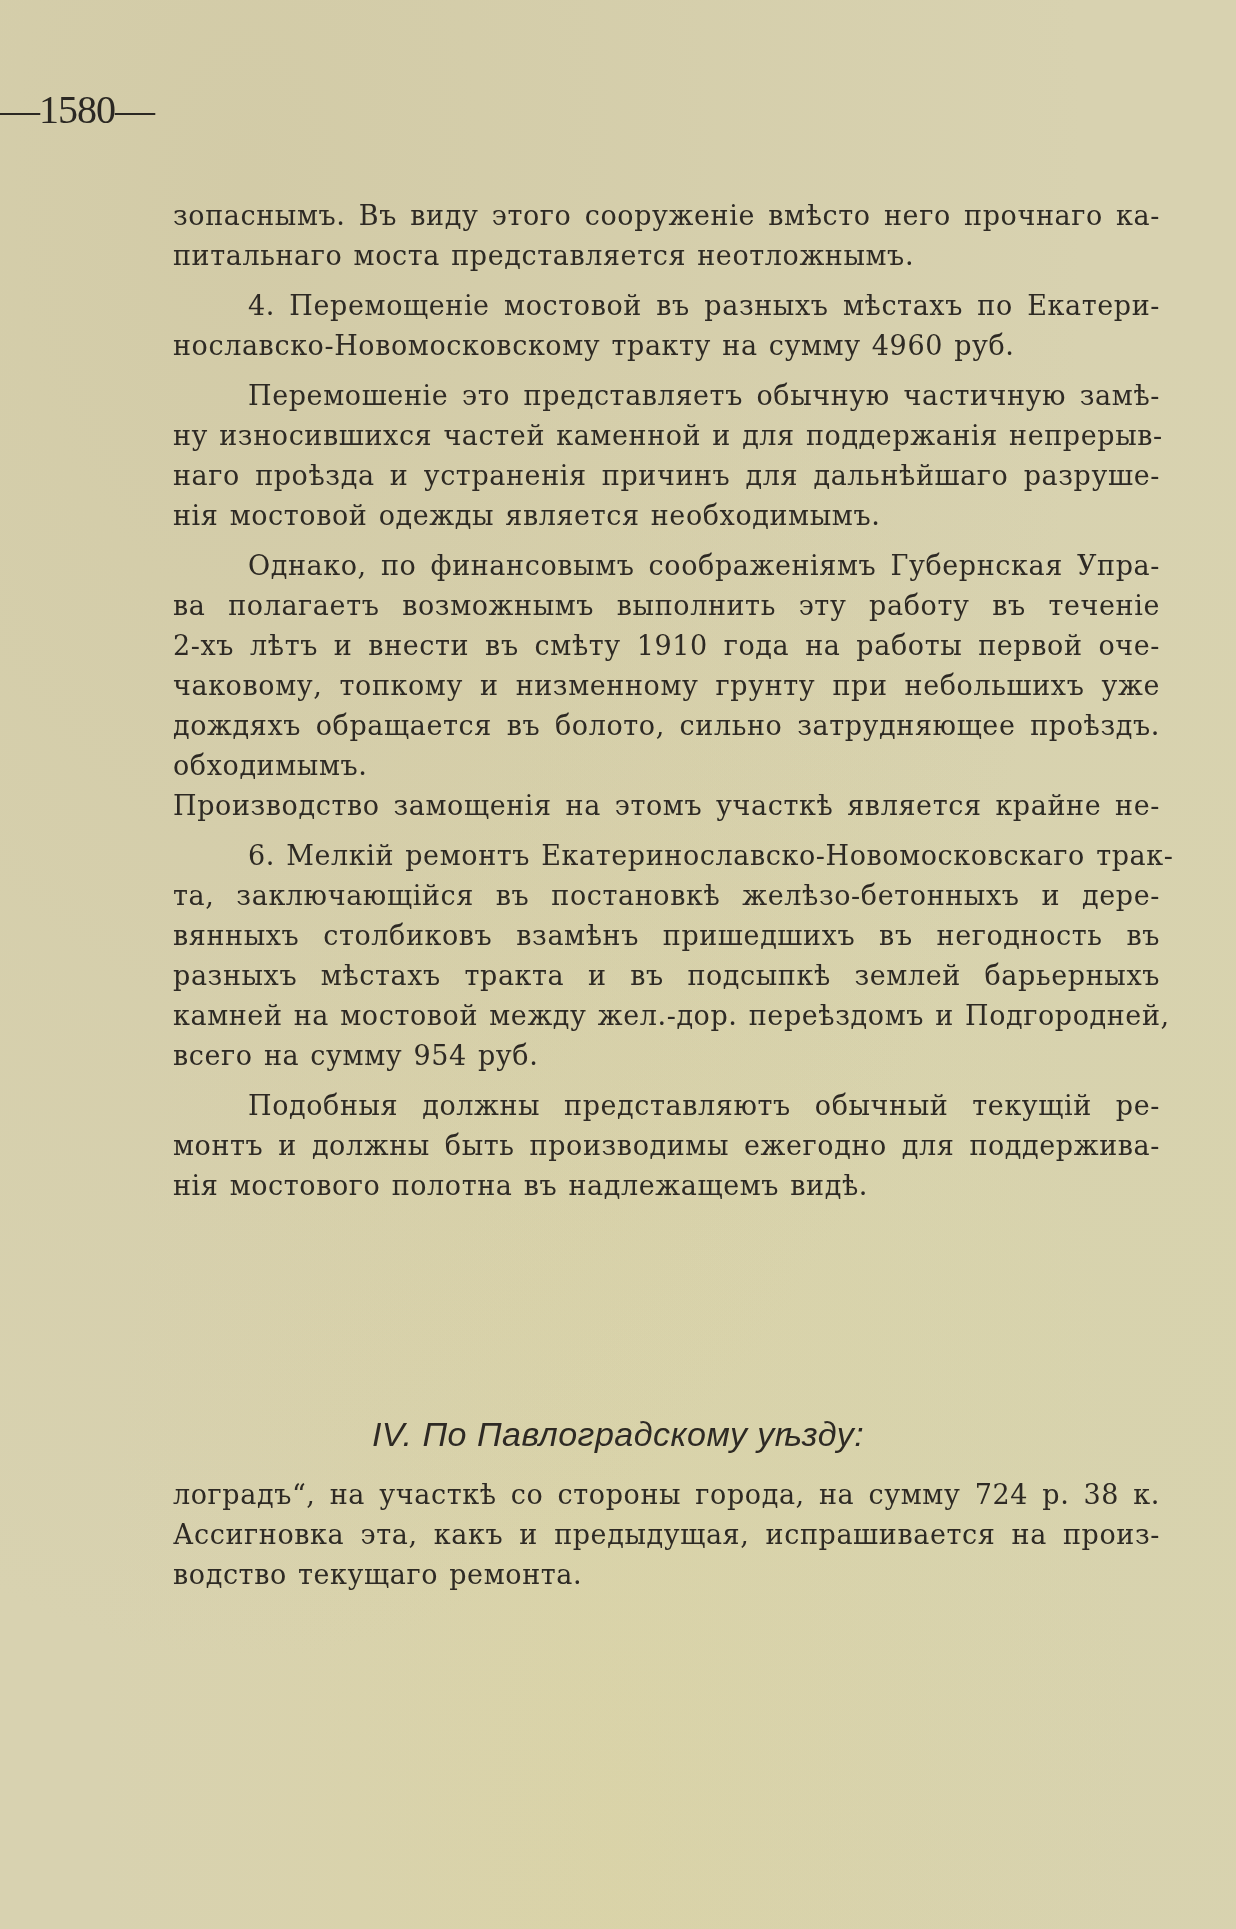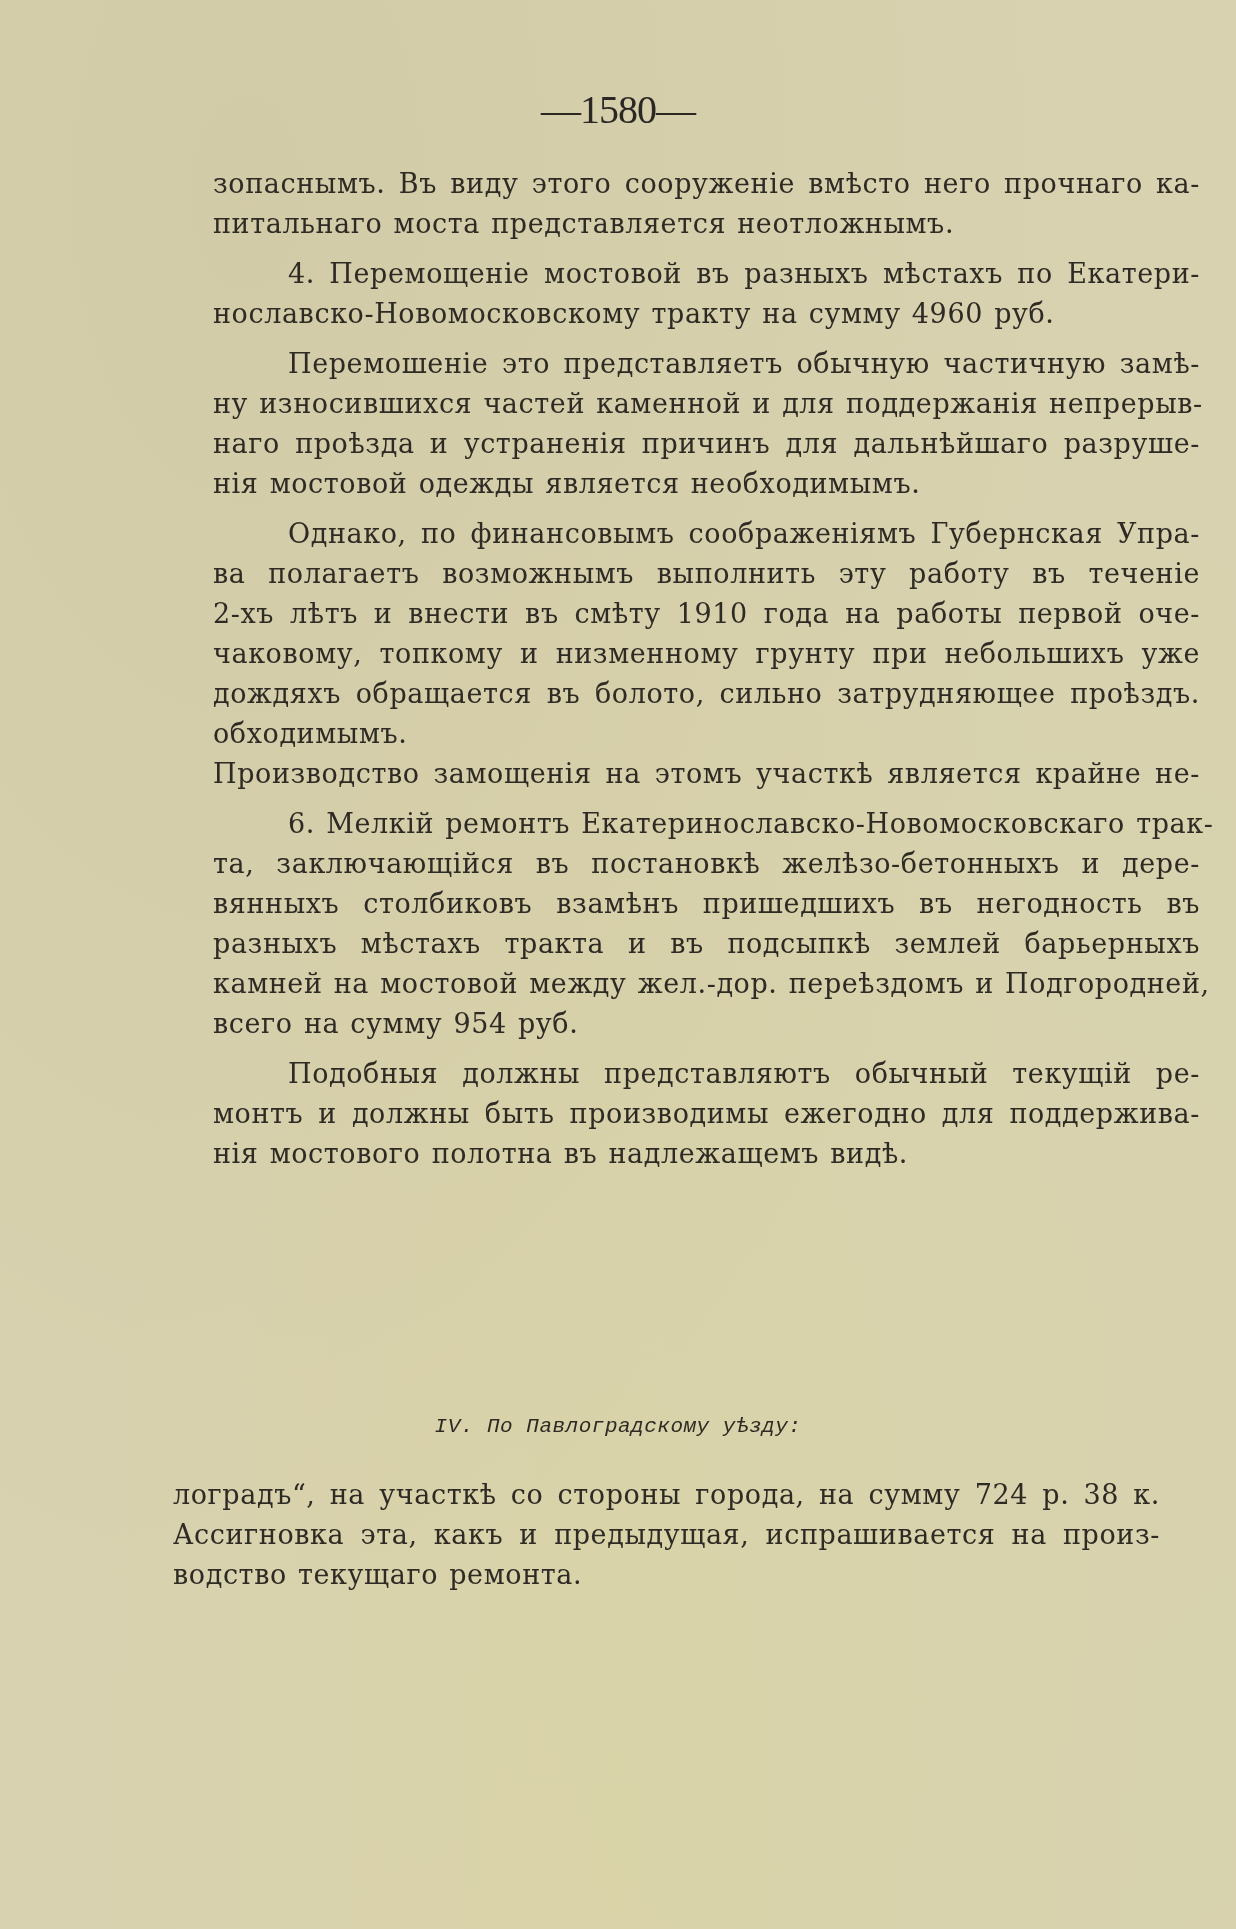--- a/index.html
+++ b/index.html
@@ -23,21 +23,20 @@
     position: absolute;
     left: 0; top: 0;
     width: 1236px;
     height: 1929px;
   }
   .page-number {
     position: absolute;
     top: 86px;
     left: 0;
     width: 1236px;
-    text-align: center;
     font-family: "Liberation Serif", serif;
     font-size: 40px;
     letter-spacing: -1px;
     color: #2b2823;
   }
   .text-block {
     position: absolute;
     left: 173px;
     width: 987px;
   }
@@ -58,35 +57,35 @@
   }
   .line.indent {
     padding-left: 75px;
   }
   .para { display: block; }
   .heading {
     position: absolute;
     left: 0;
     width: 1236px;
     text-align: center;
-    font-family: Liberation Mono, monospace;
+    font-family: Liberation Sans, sans-serif;
     font-style: italic;
-    font-size: 21px;
+    font-size: 34px;
     letter-spacing: 0.5px;
     color: #2e2a24;
   }
 </style>
 </head>
 <body>
 
 <div class="page">
 
   <div class="page-number">—1580—</div>
 
-  <div class="text-block" id="body-block" style="top:164px;margin-left:40px;">
+  <div class="text-block" id="body-block" style="top:196px;">
       <div class="para" style="margin-bottom: 10px;">
         <span class="line">зопаснымъ. Въ виду этого сооруженіе вмѣсто него прочнаго ка-</span>
         <span class="line last">питальнаго моста представляется неотложнымъ.</span>
       </div>
       <div class="para" style="margin-bottom: 10px;">
         <span class="line indent">4. Перемощеніе мостовой въ разныхъ мѣстахъ по Екатери-</span>
         <span class="line last">нославско-Новомосковскому тракту на сумму 4960 руб.</span>
       </div>
       <div class="para" style="margin-bottom: 10px;">
         <span class="line indent">Перемошеніе это представляетъ обычную частичную замѣ-</span>

